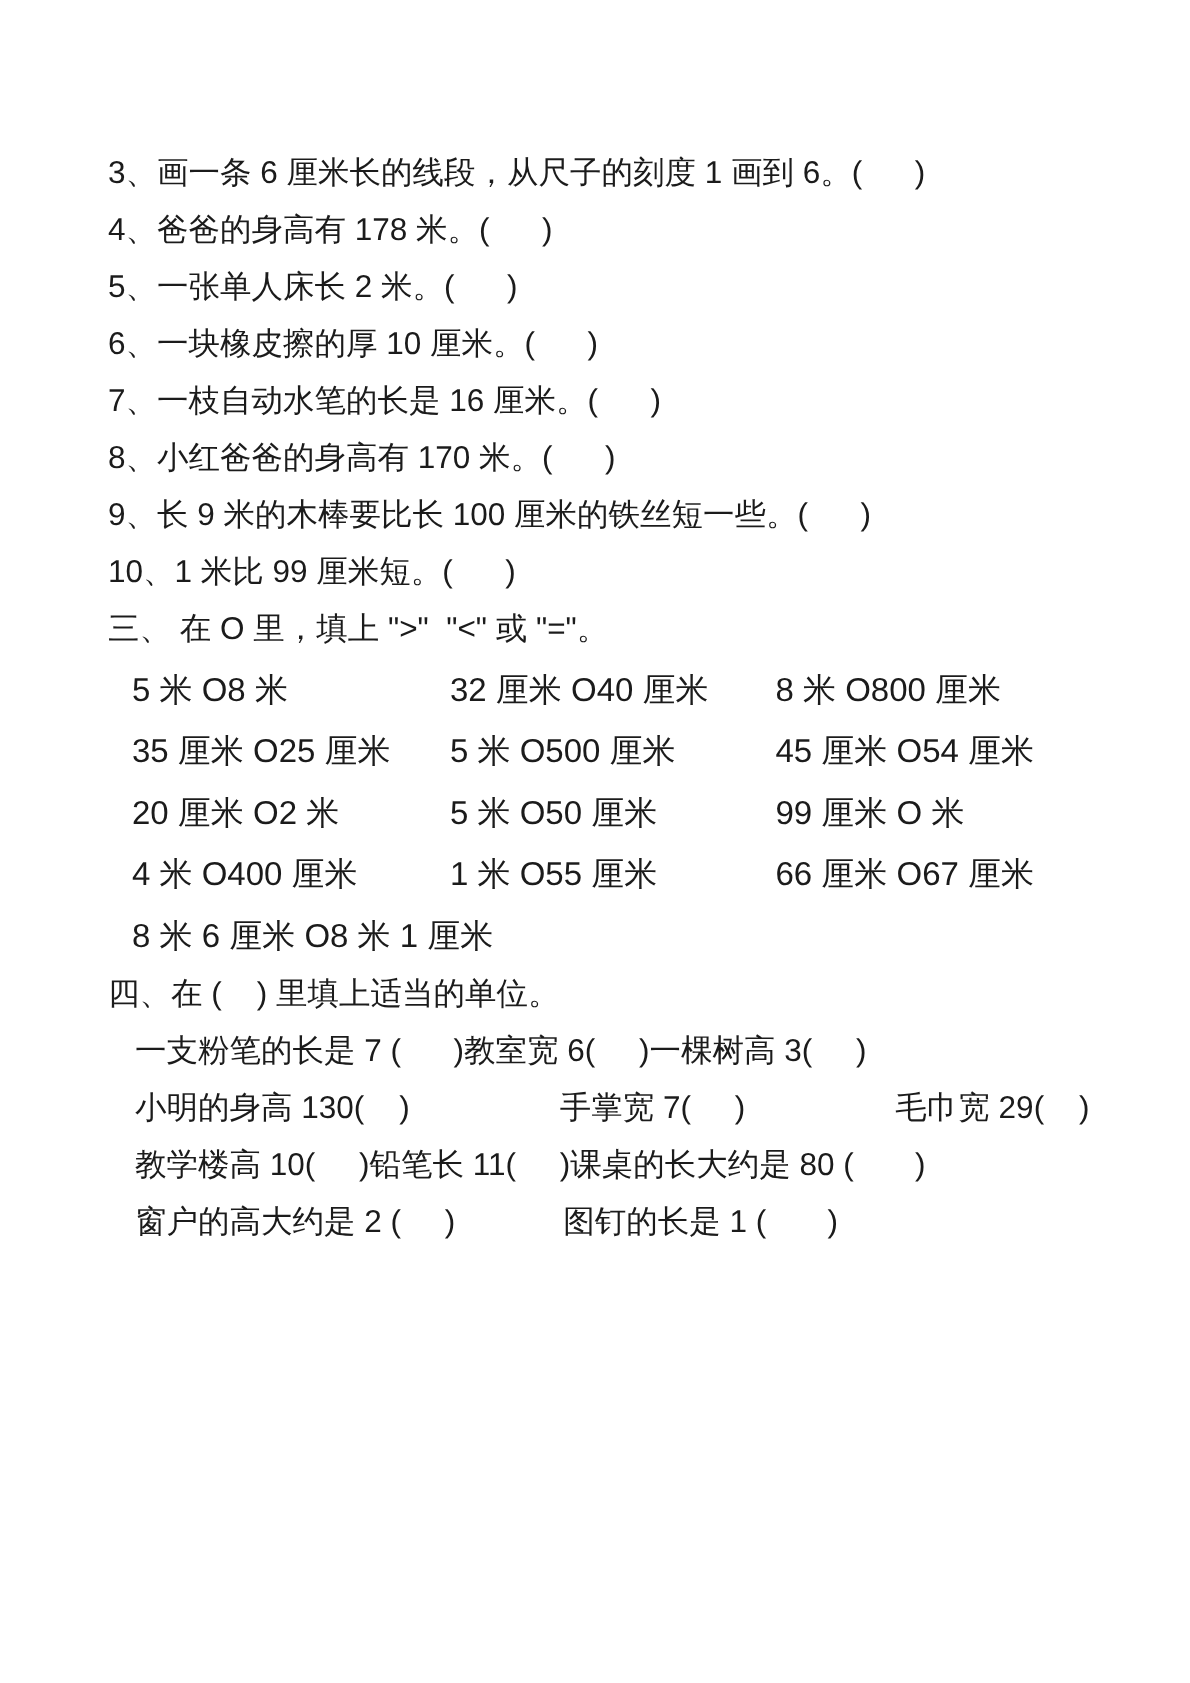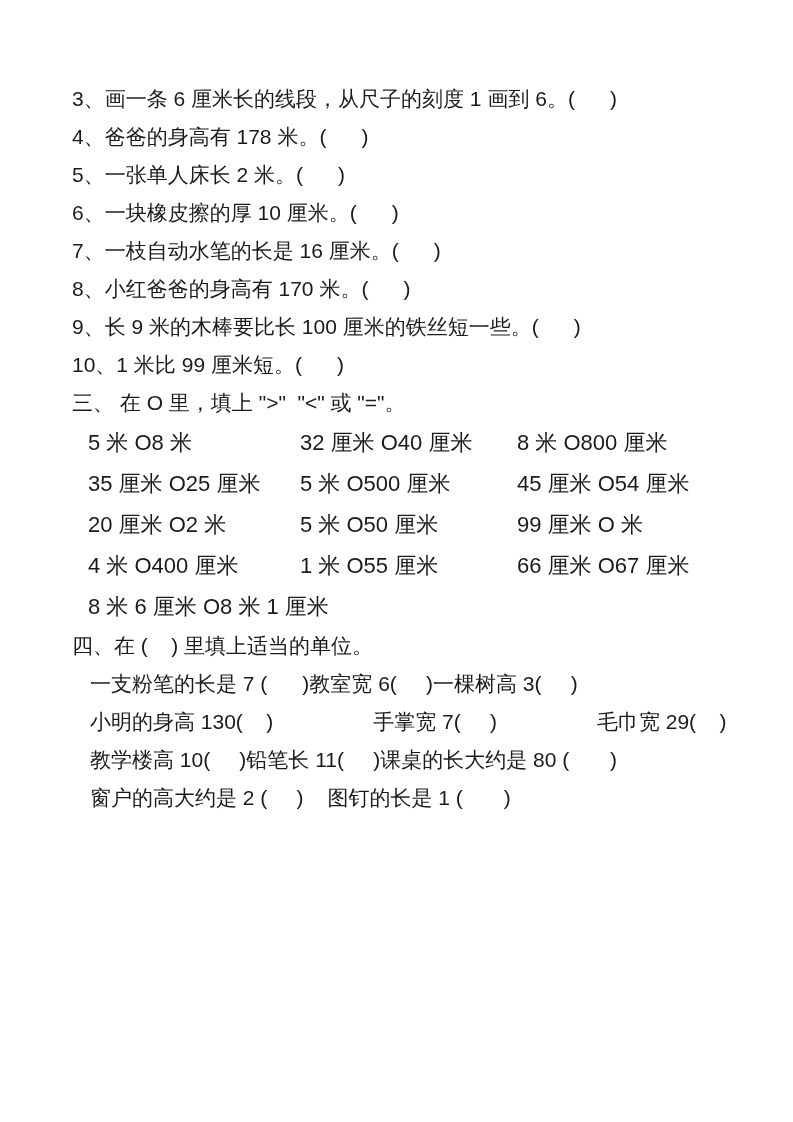--- a/index.html
+++ b/index.html
@@ -13,21 +13,21 @@
     position: relative;
     width: 793px;
     height: 1122px;
     background: #ffffff;
     color: #1b1b1b;
     overflow: hidden;
   }
   .content {
     position: absolute;
     left: 72px;
-    top: 80px;
+    top: 97px;
     right: 48px;
   }
   .line {
     font-size: 21px;
     line-height: 38px;
     white-space: pre-wrap;
   }
   .compare {
     display: grid;
     grid-template-columns: 212px 217px 1fr;
@@ -92,20 +92,20 @@
     <div class="unit-row" style="gap:100px">
       <div class="cell">小明的身高 130(    )</div>
       <div class="cell">手掌宽 7(     )</div>
       <div class="cell">毛巾宽 29(    )</div>
     </div>
     <div class="unit-row" style="">
       <div class="cell">教学楼高 10(     )</div>
       <div class="cell">铅笔长 11(     )</div>
       <div class="cell">课桌的长大约是 80 (       )</div>
     </div>
-    <div class="unit-row" style="gap:24px">
+    <div class="unit-row" style="gap:72px">
       <div class="cell">窗户的高大约是 2 (     )</div>
       <div class="cell">图钉的长是 1 (       )</div>
     </div>
 
 
   </div>
 </div>
 
 </body></html>

